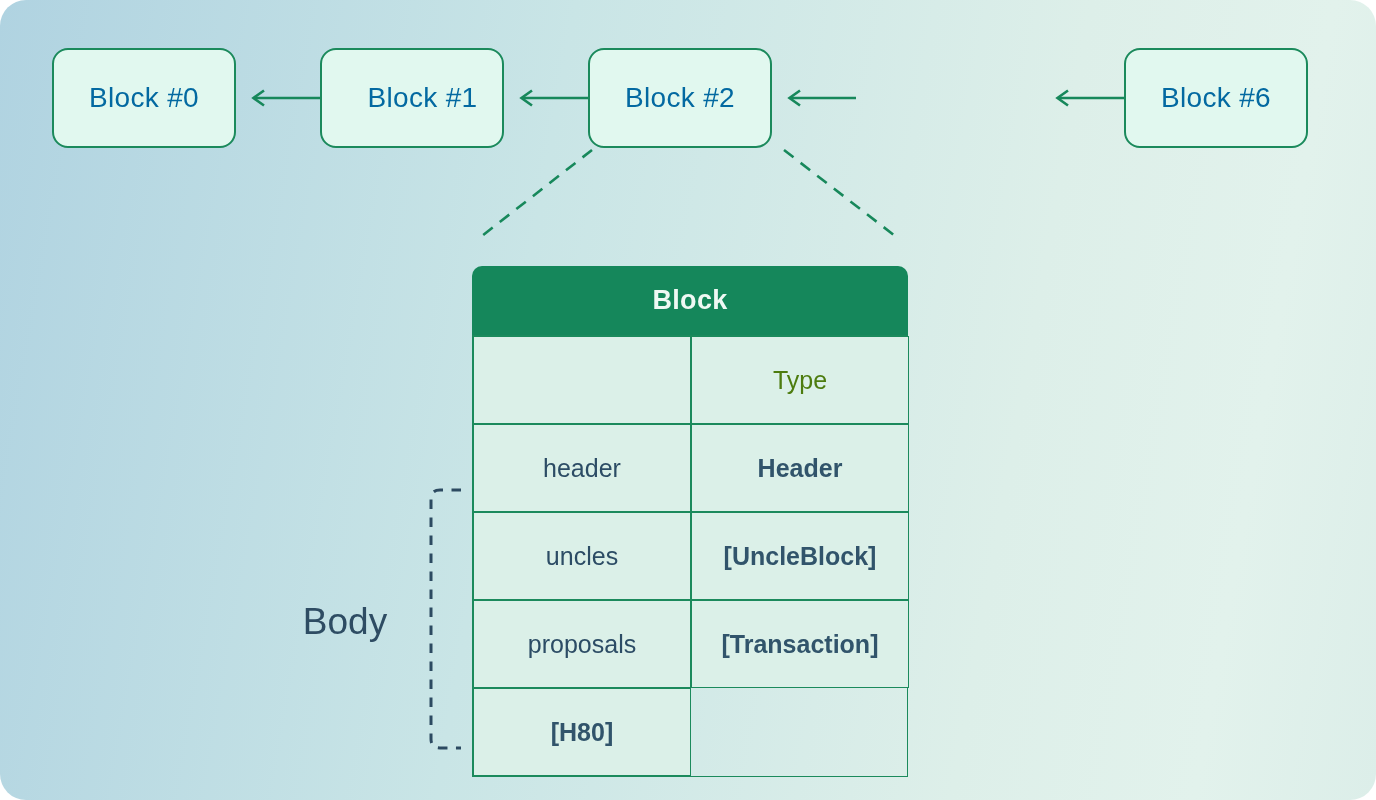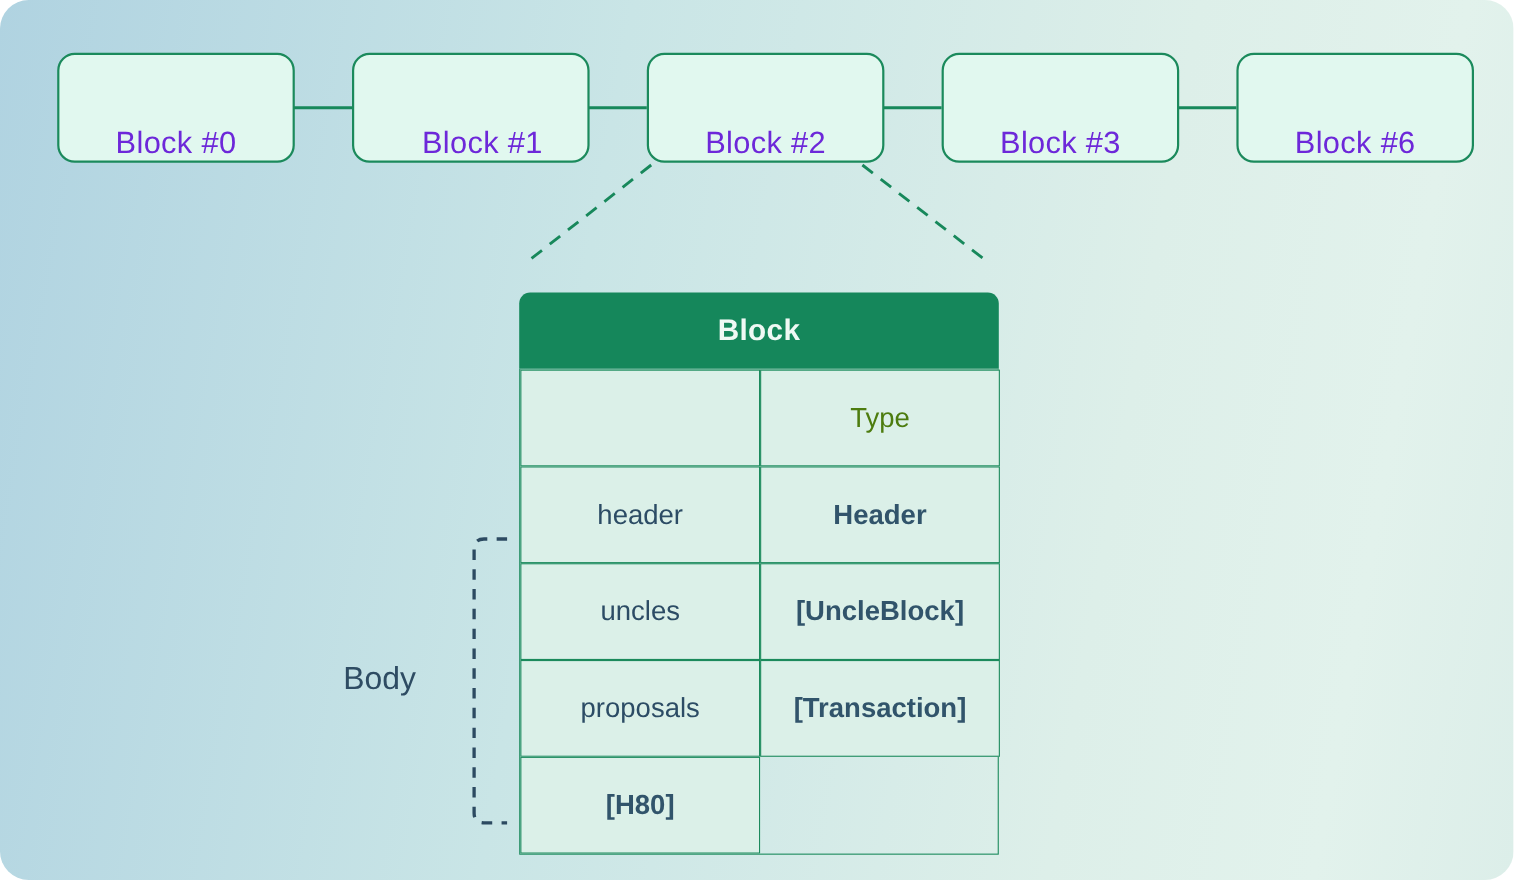--- a/index.html
+++ b/index.html
@@ -26,31 +26,31 @@
     left: 0;
     top: 0;
     width: 1376px;
     height: 800px;
     pointer-events: none;
   }
   
   .chain-block {
     position: absolute;
     top: 48px;
-    width: 216px;
+    width: 184px;
     height: 100px;
     box-sizing: border-box;
     background: #e1f8ef;
     border: 2.5px solid #1b8a5c;
     border-radius: 16px;
     display: flex;
-    align-items: flex-end;
+    align-items: center;
     justify-content: center;
     font-size: 28px;
-    color: #6d28d9;
+    color: #0369a1;
     letter-spacing: 0.3px;
   }
   .b0 { left: 52px; }
   .b1 { left: 320px; padding-left: 21px; }
   .b2 { left: 588px; }
   .b3 { left: 856px; }
   .b4 { left: 1124px; }
   
   .detail-table {
     position: absolute;
@@ -92,21 +92,21 @@
   }
   .cell.type-col { font-weight: bold; color: #31546b; }
   .cell.col-head { font-weight: normal; color: #4d7c0f; }
   
   .body-label {
     position: absolute;
     left: 298px;
     top: 601px;
     width: 94px;
     text-align: center;
-    font-size: 29px;
+    font-size: 37px;
     color: #2e4c63;
   }
 </style>
 </head>
 <body>
 
 <div class="stage">
   <div class="board">
 
     <svg class="overlay" viewBox="0 0 1376 800" xmlns="http://www.w3.org/2000/svg">
@@ -136,23 +136,20 @@
 
     <div class="chain-block b0">
       <span>Block #0</span>
     </div>
     <div class="chain-block b1">
       <span>Block #1</span>
     </div>
     <div class="chain-block b2">
       <span>Block #2</span>
     </div>
-    <div class="chain-block b3">
-      <span>Block #3</span>
-    </div>
     <div class="chain-block b4">
       <span>Block #6</span>
     </div>
 
     <div class="detail-table">
       <div class="table-title">Block</div>
       <div class="table-grid">
 
         <div class="cell col-head"></div>
         <div class="cell col-head">Type</div>

